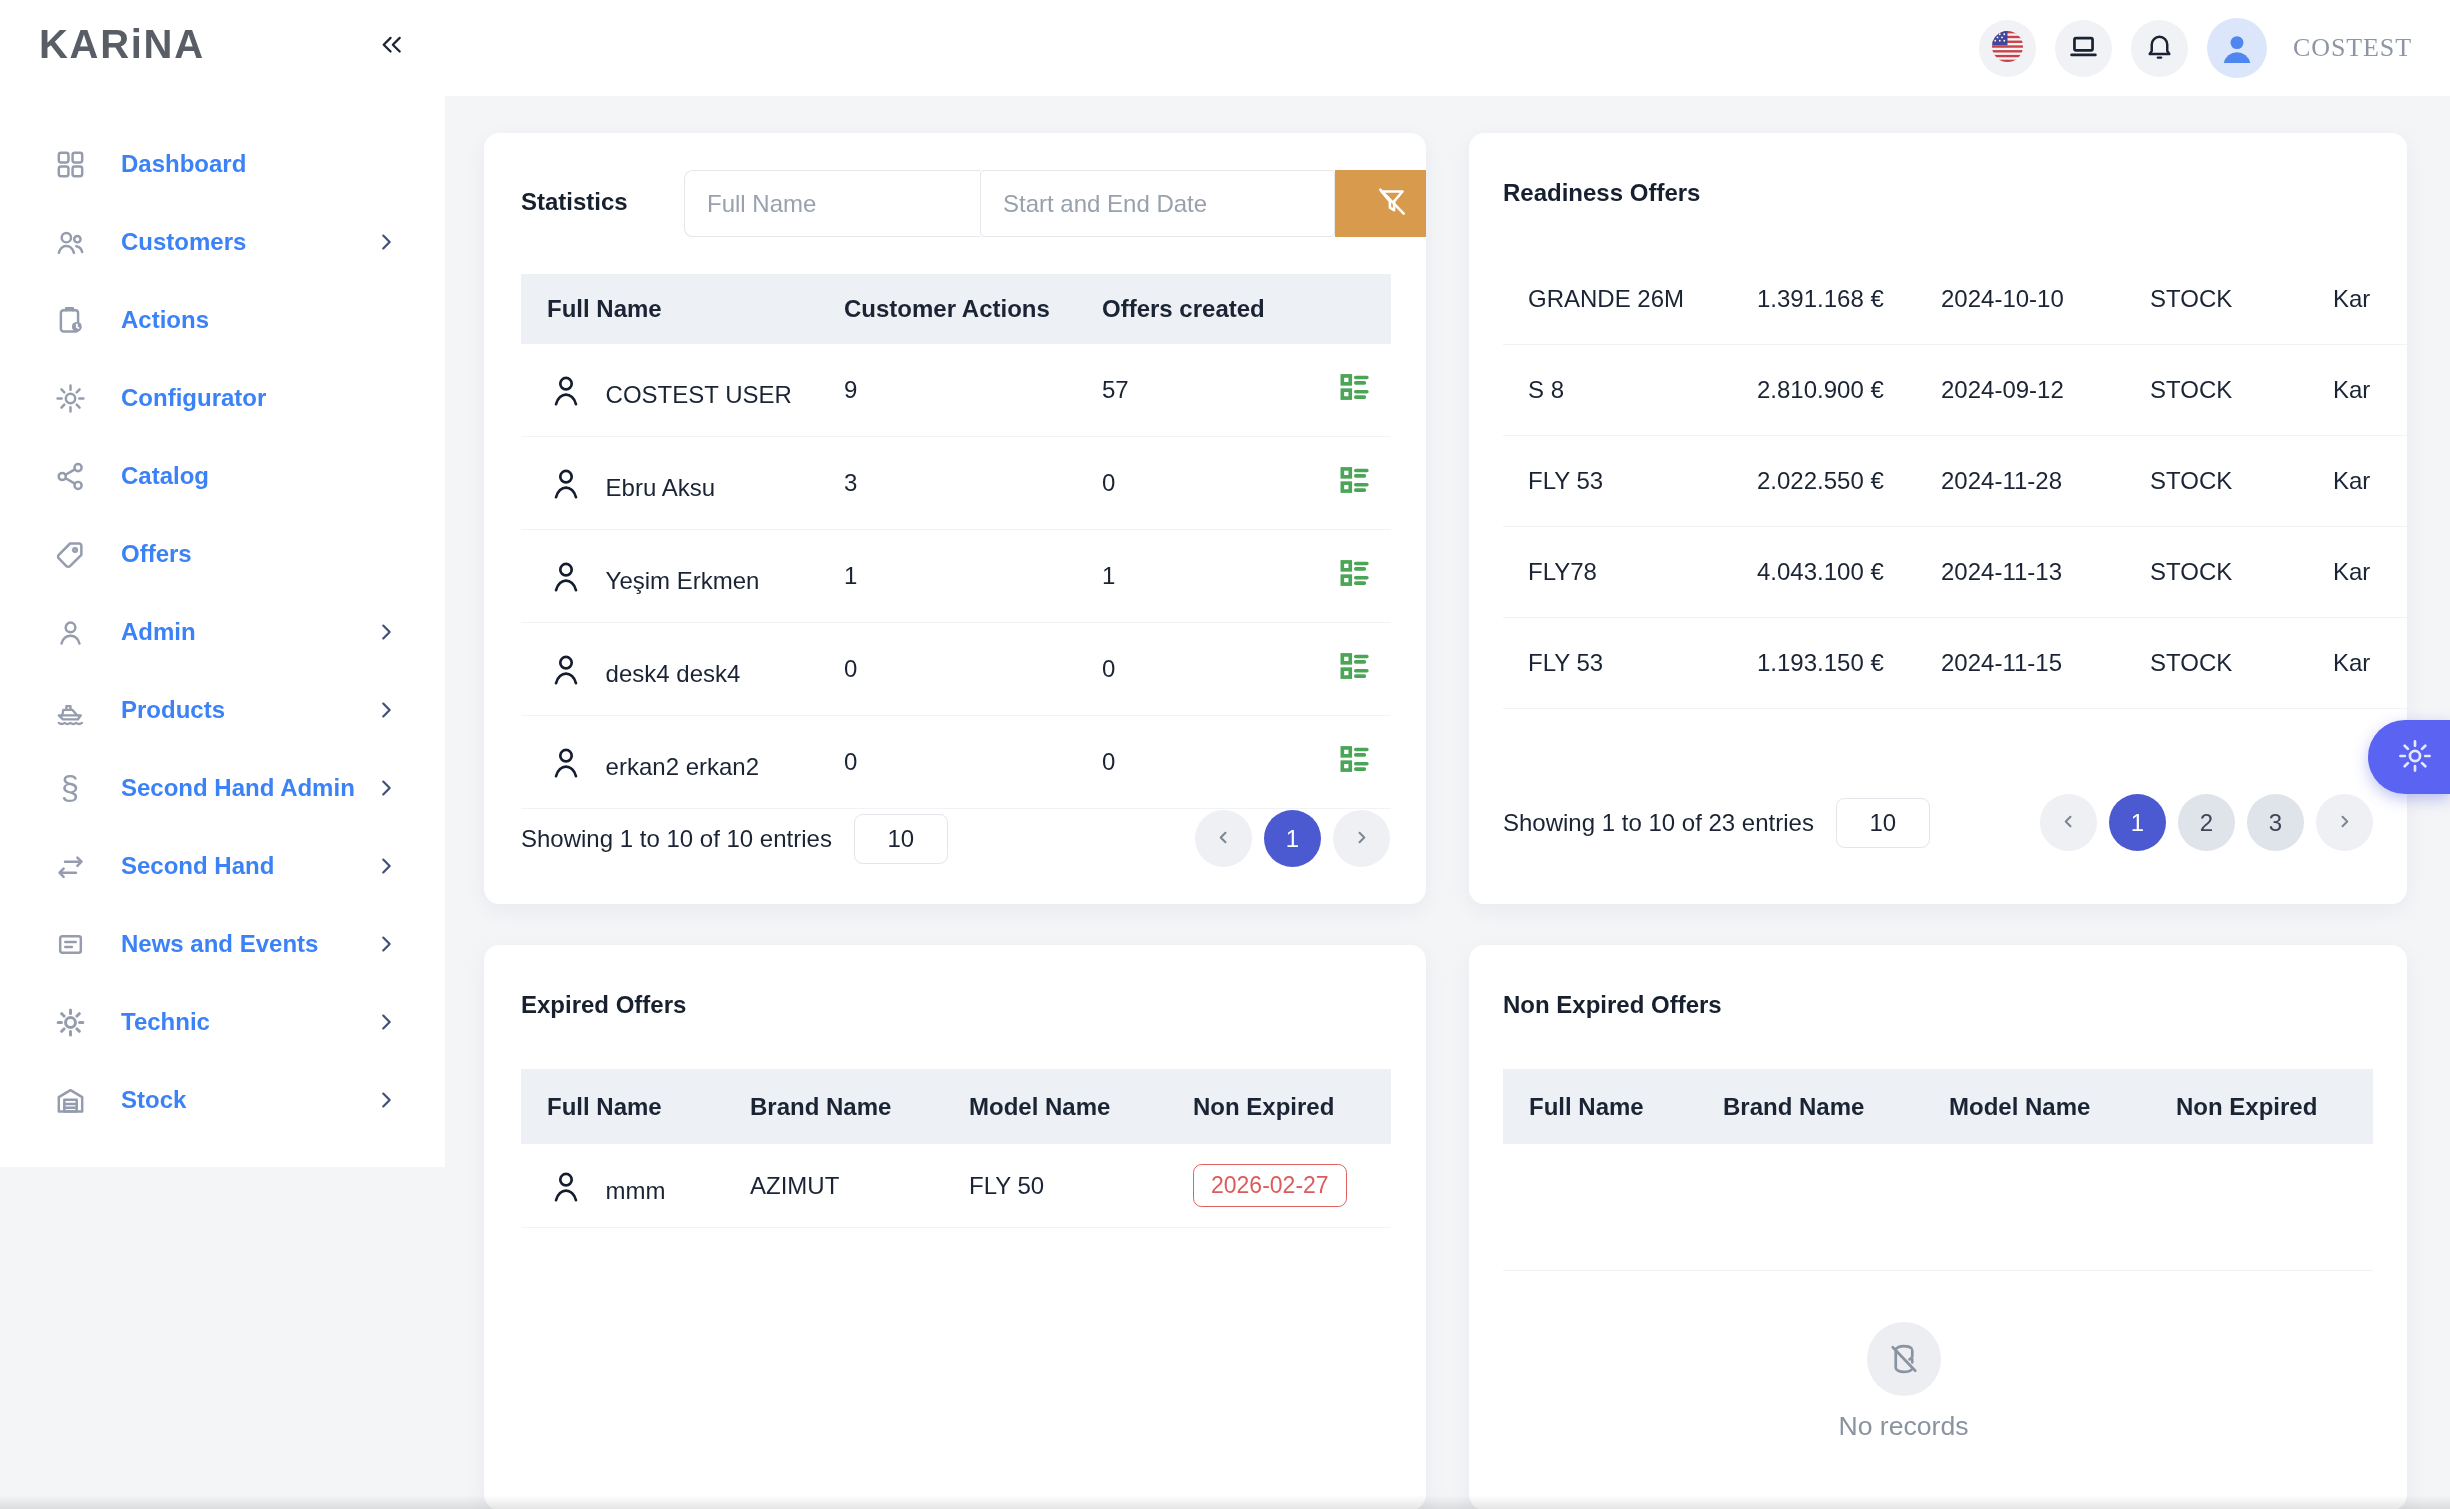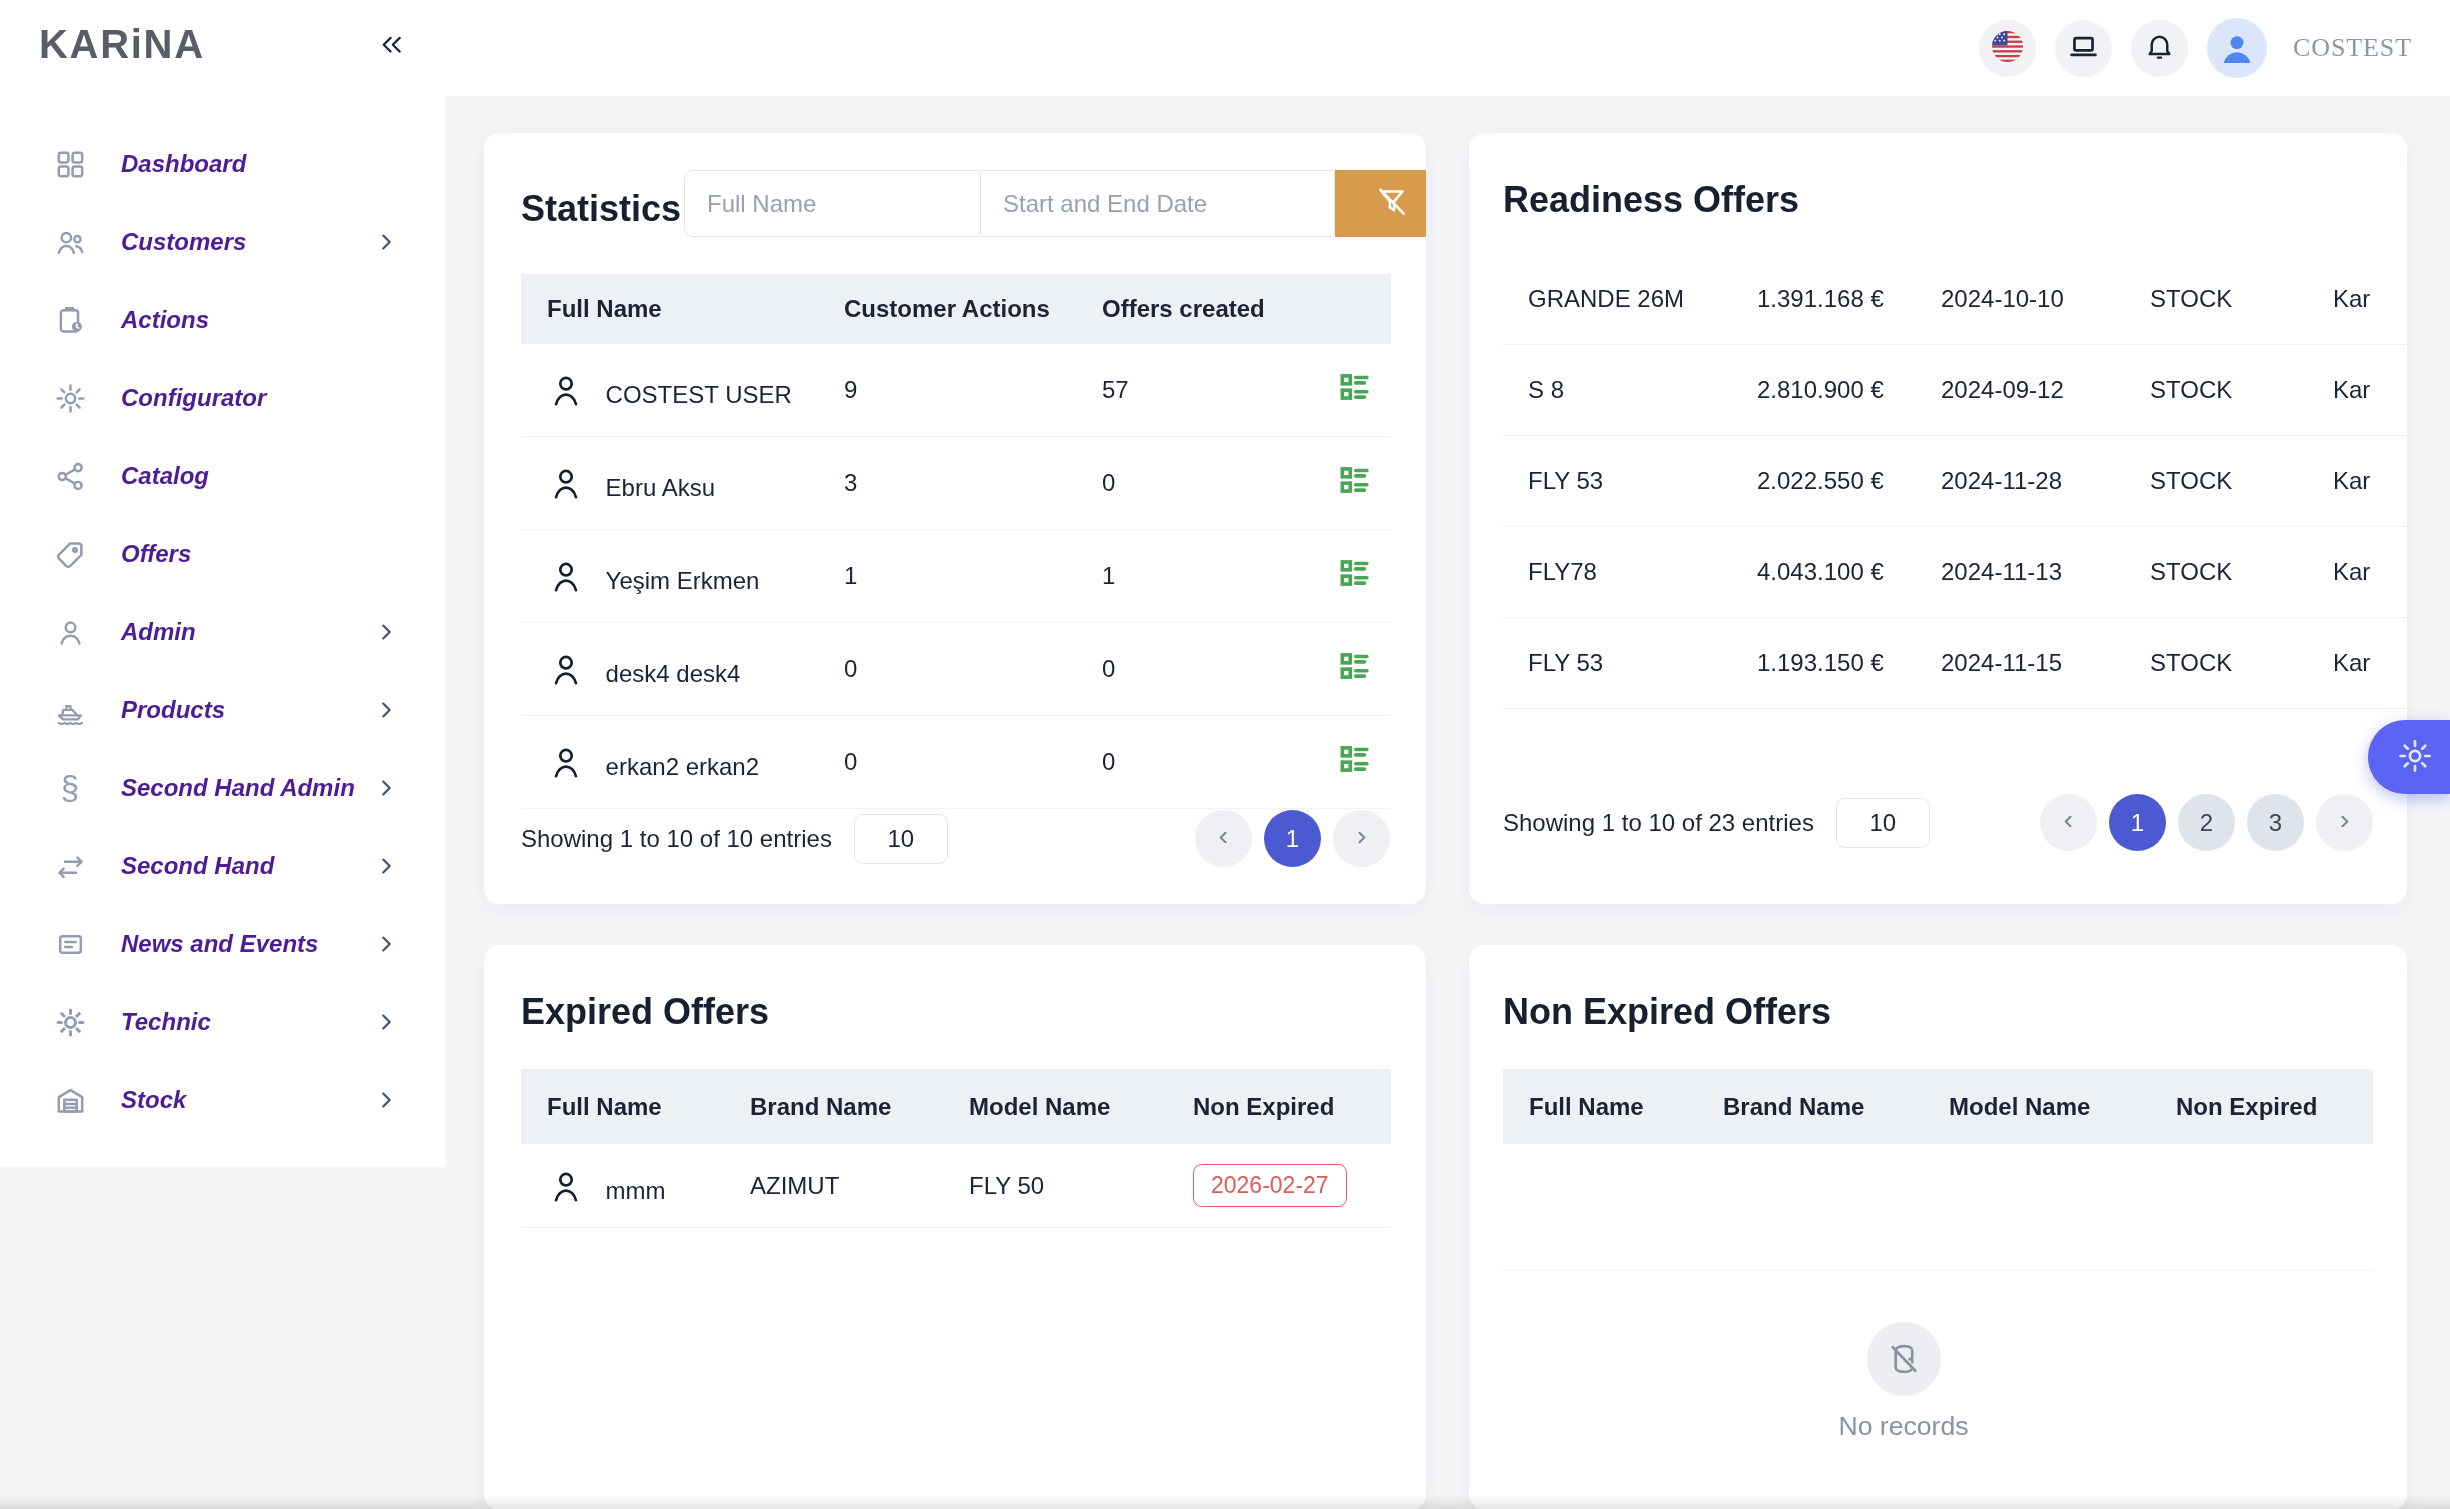--- a/index.html
+++ b/index.html
@@ -20,27 +20,27 @@
   .sidebar { position:absolute; left:0; top:0; width:445px; height:1167px; background:#ffffff; z-index:5; }
   .logo-row { position:absolute; top:22px; left:39px; right:34px; display:flex; align-items:center; justify-content:space-between; }
   .logo { font-size:40px; font-weight:700; letter-spacing:1.7px; color:#595e66; }
   .collapse-btn { width:38px; height:38px; display:flex; align-items:center; justify-content:center; cursor:pointer; color:#1d2436; }
   .collapse-btn svg { width:27.4px; height:27.4px; }
   .nav { position:absolute; top:125px; left:0; right:0; }
   .nav-item { height:78px; display:flex; align-items:center; padding:0 48px 0 53px; cursor:pointer; }
   .nav-icon { width:34px; height:34px; color:#949cae; flex:0 0 34px; display:flex; align-items:center; justify-content:center; }
   .nav-icon svg { width:33px; height:33px; }
   .nav-icon .section-glyph { font-size:33px; color:#949cae; font-weight:400; }
-  .nav-label { margin-left:34px; font-size:24px; font-weight:700; color:#4c1d95; flex:1;font-style:italic; }
+  .nav-label { margin-left:34px; font-size:24px; font-weight:700; color:#3b82f6; flex:1; }
   .nav-chevron { width:22px; height:22px; color:#41507a; }
   .nav-chevron svg { width:22px; height:22px; }
 
   
   .card { position:absolute; background:#ffffff; border-radius:15.4px; box-shadow:0 6.9px 22px rgba(30,45,80,0.05); overflow:hidden; }
-  .card-title { position:absolute; font-size:36px; font-weight:700; color:#17202f; }
+  .card-title { position:absolute; font-size:24px; font-weight:700; color:#17202f; }
 
   #card-statistics  { left:484px;  top:133px;  width:942px; height:771px; }
   #card-readiness   { left:1469px; top:133px;  width:938px; height:771px; }
   #card-expired     { left:484px;  top:945px; width:942px; height:565px; }
   #card-nonexpired  { left:1469px; top:945px; width:938px; height:565px; }
 
   
   .filter-group { position:absolute; left:200px; top:37px; height:67px; display:flex; }
   .filter-input { height:67px; border:1.3px solid #e3e6ea; background:#fff; font-size:24px; color:#1b2434;
                   padding:0 22px; outline:none; font-family:"Liberation Sans", sans-serif; }

